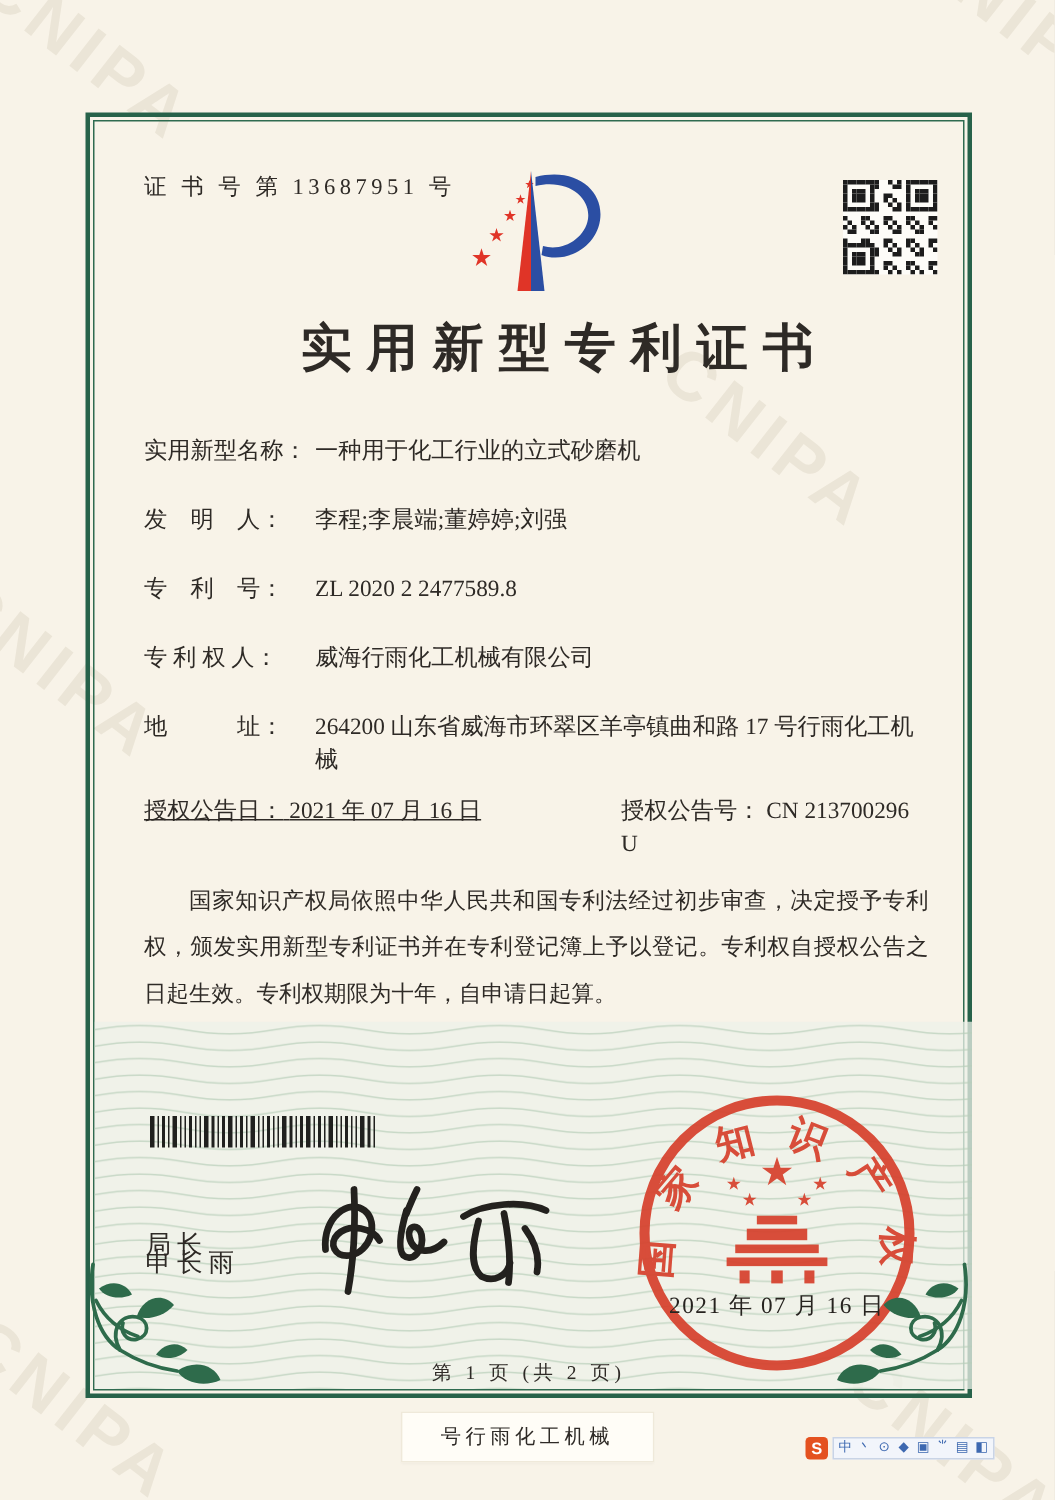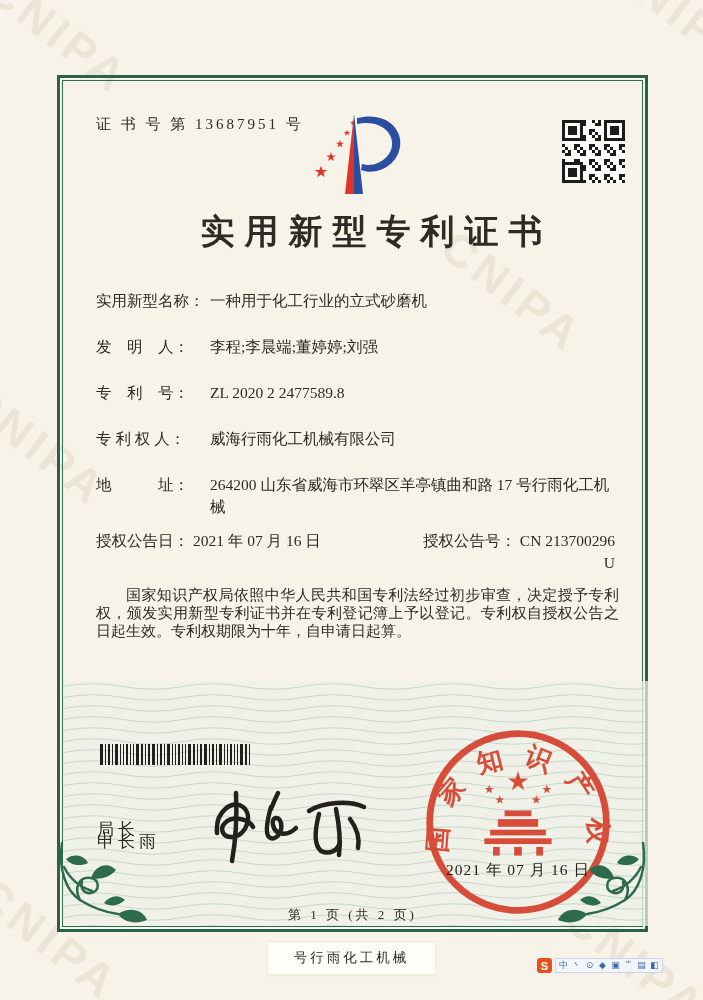--- a/index.html
+++ b/index.html
@@ -33,25 +33,25 @@
   .title {
     position:absolute; left:0; right:0; top:131px; text-align:center;
     font-size:34px; font-weight:bold; letter-spacing:10px;padding-left:48px;
   }
   .fields { position:absolute; left:36px; right:30px; top:212px; font-size:15.5px; line-height:22px; }
   .field-row { display:flex; margin-bottom:24px; }
   .field-row.no-gap { margin-bottom:12px; }
   .field-label { flex:none; width:114px; white-space:nowrap; }
   .field-value { flex:1; }
   .pair { display:flex; }
-  .pair-1 { width:318px; flex:none; }
-  .pair-2 { flex:1;text-align:right; }
+  .pair-1 { width:318px; flex:none;text-decoration:underline; }
+  .pair-2 { flex:1; }
   .pair .field-label { width:114px; }
 
-  .paragraphs { position:absolute; left:36px; right:26px; top:508px; font-size:15px; line-height:18px; text-align:justify; }
+  .paragraphs { position:absolute; left:36px; right:26px; top:508px; font-size:15px; line-height:31px; text-align:justify; }
   .paragraphs p { text-indent:2em; }
 
   .barcode { position:absolute; left:40px; top:666px; width:182px; height:21px; display:flex; gap:2px; align-items:stretch; }
   .barcode span { background:#20201e; flex:none; height:100%; }
 
   .officer-title { position:absolute; left:37px; top:740px; font-size:17px; letter-spacing:4px; }
   .officer-name { position:absolute; left:37px; top:752px; font-size:17px; letter-spacing:4px; }
   .signature { position:absolute; left:143px; top:703px; }
 
   .seal { position:absolute; left:362px; top:648px; width:192px; height:192px; opacity:0.92; }

